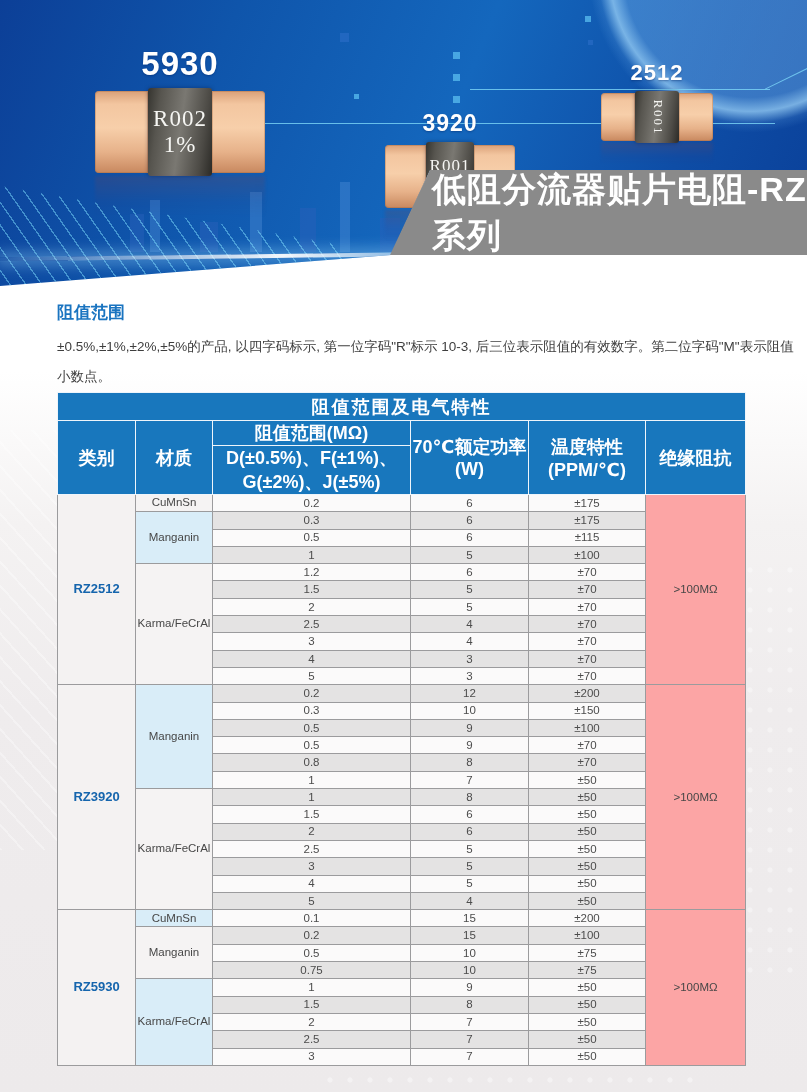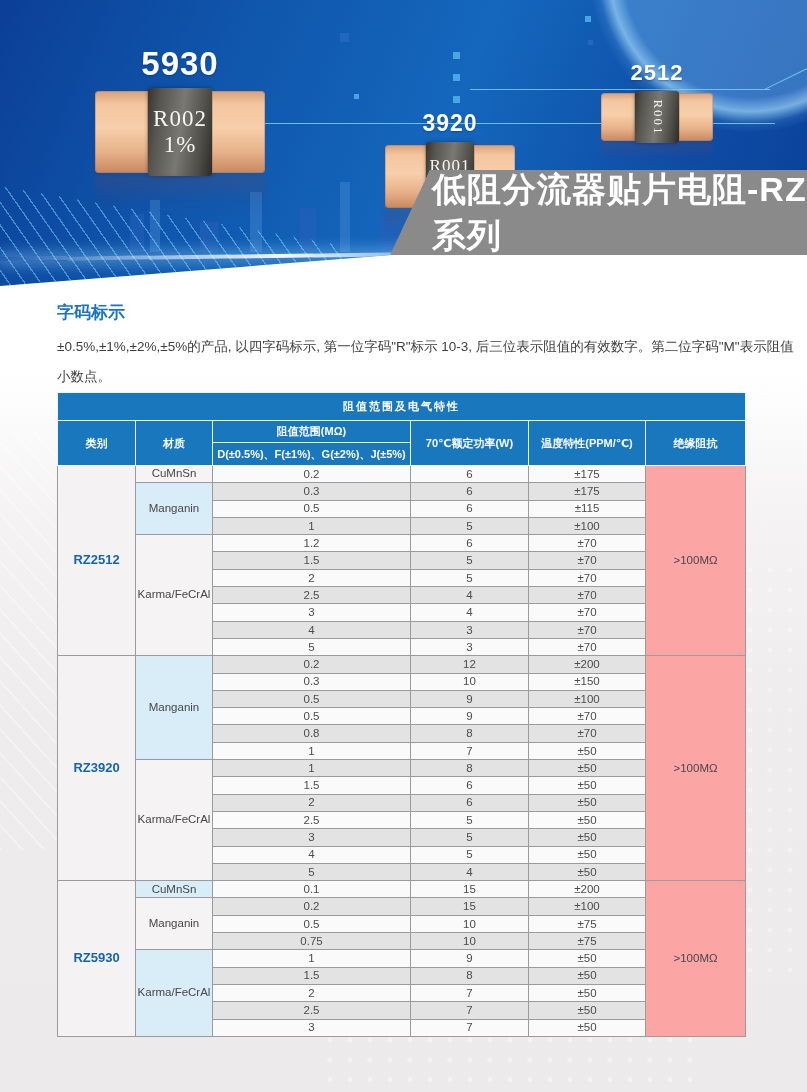--- a/index.html
+++ b/index.html
@@ -75,21 +75,21 @@
 
   
   .spec-table {
     position:absolute; left:57px; top:392px; width:688px;
     border-collapse:collapse; table-layout:fixed;
     border:1px solid #8d9296;
   }
   .spec-table td { overflow:hidden; }
   .spec-table thead td {
     background:#1877bd; color:#ffffff; text-align:center; vertical-align:middle;
-    border:1px solid #eef5fb; font-weight:bold; font-size:11px; padding:0;
+    border:1px solid #eef5fb; font-weight:bold; font-size:18px; padding:0;
   }
   td.tbl-title { height:28px; color:#67c5e6; font-size:14.5px; letter-spacing:2px; }
   td.th-main { height:22px; }
   td.th-sub { height:23px; font-size:11px; font-weight:bold; }
   .spec-table tbody td {
     border:1px solid #9b9b9d; text-align:center; vertical-align:middle;
     height:17.3px; font-size:11.5px; color:#4c4c4c; padding:0; line-height:1.1;
   }
   .spec-table tbody td.cat { background:#f4f2f2; color:#1565ad; font-weight:bold; font-size:13px; }
   .spec-table tbody td.mat { background:#f5f3f3; font-size:11.5px; color:#474747; line-height:1.35; }
@@ -184,21 +184,21 @@
         <div class="refl" style="height:24px;"></div>
       </div>
     </div>
   </div>
 
   <div class="banner">
     <span class="banner-title">低阻分流器贴片电阻-RZ 系列</span>
   </div>
 </div>
 
-<h2 class="marking-heading">字码标示</h2>
+<h2 class="marking-heading">阻值范围</h2>
 <p class="marking-text">±0.5%,±1%,±2%,±5%的产品, 以四字码标示, 第一位字码"R"标示 10-3, 后三位表示阻值的有效数字。第二位字码"M"表示阻值小数点。</p>
 
 <table class="spec-table">
   <colgroup>
     <col style="width:78px">
       <col style="width:77px">
       <col style="width:198px">
     <col style="width:118px">
       <col style="width:117px">
       <col style="width:100px">

